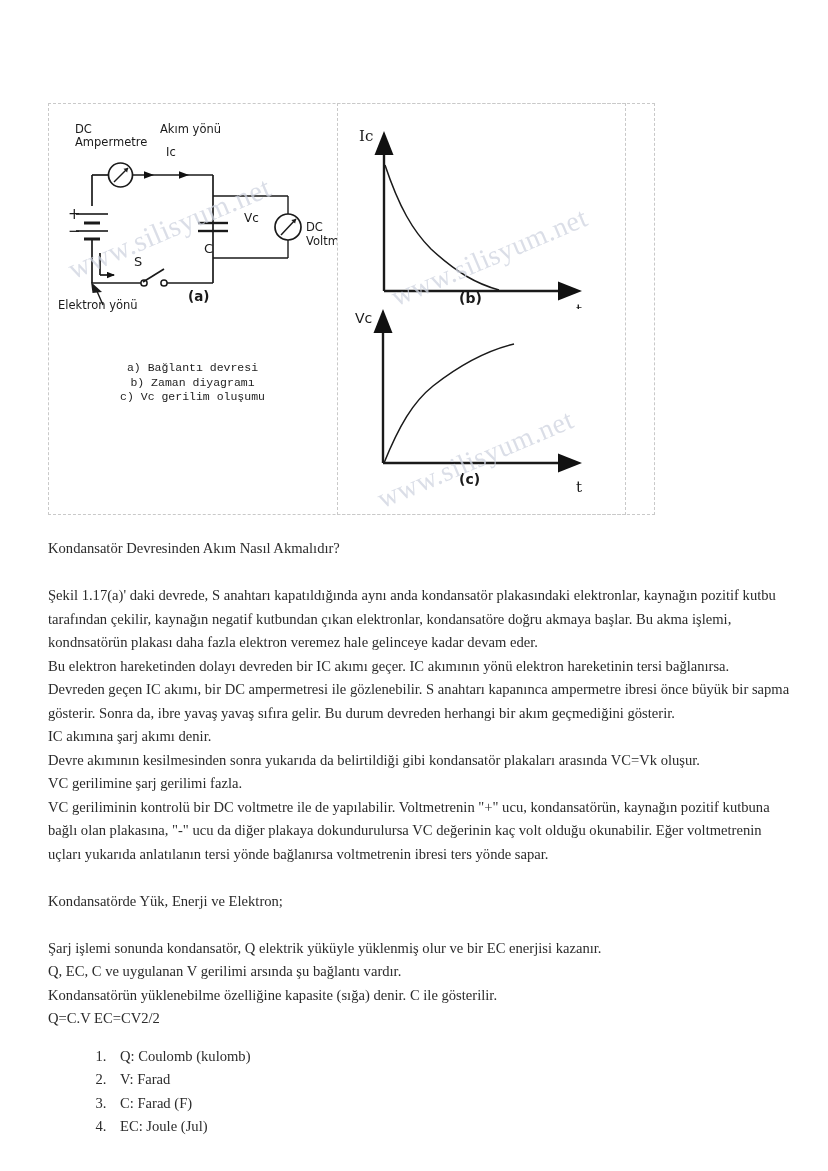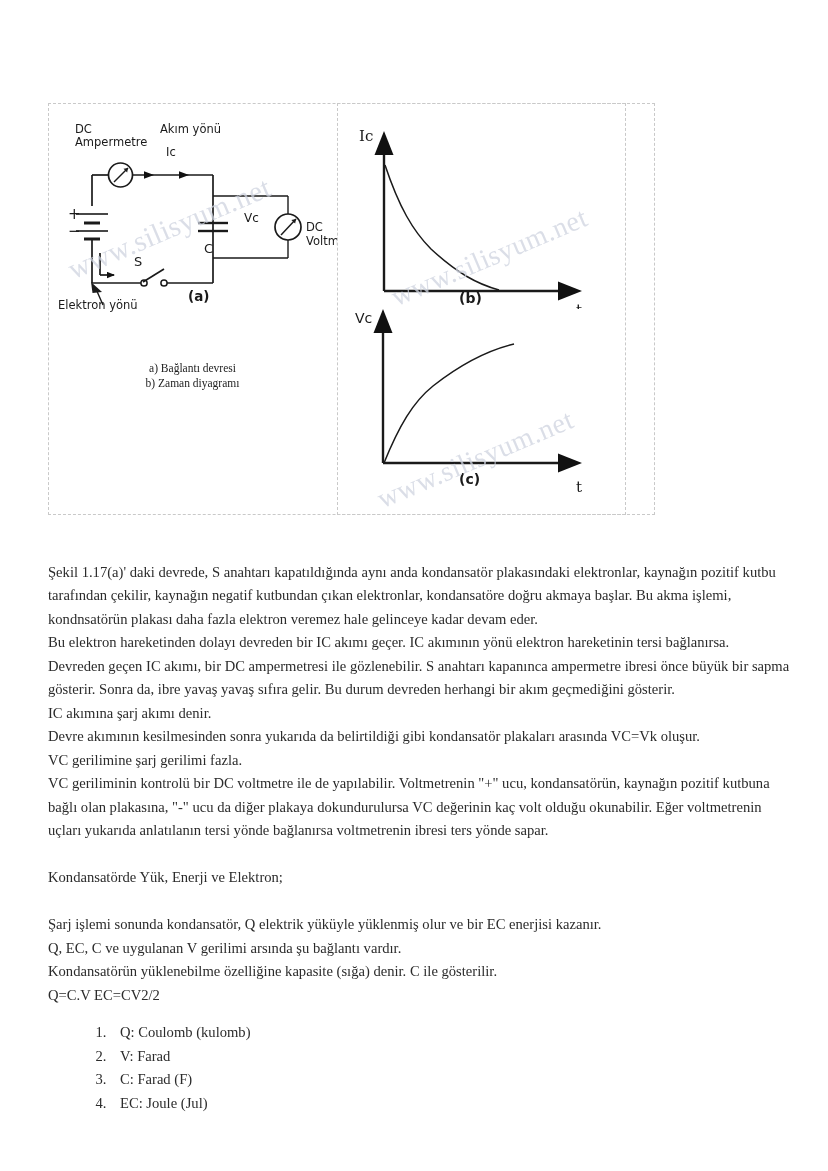--- a/index.html
+++ b/index.html
@@ -86,21 +86,21 @@
     line-height: 15px;
     color: #1d1d1d;
   }
   .caption-main { top: 207px; }
   .sublist {
     position: absolute;
     left: 0;
     width: 289px;
     top: 258px;
     text-align: center;
-    font-family: Liberation Serif, serif;
+    font-family: Liberation Mono, monospace;
     font-size: 11.5px;
     line-height: 14.5px;
     color: #1d1d1d;
   }
 
   
   .body-text {
     position: absolute;
     left: 48px;
     top: 537px;
@@ -219,20 +219,21 @@
           <text x="86" y="163" font-size="13">S</text>
           <text x="10" y="206" font-size="11.5">Elektron yönü</text>
           <text x="140" y="198" font-size="13.5" font-weight="bold">(a)</text>
         </g>
       </svg>
 
 
       <div class="sublist">
         <div>a) Bağlantı devresi</div>
         <div>b) Zaman diyagramı</div>
+        <div>c) Vc gerilim oluşumu</div>
       </div>
 
       <div class="wm" style="left:28px; top:150px; font-size:29px;">www.silisyum.net</div>
     </div>
 
     <div class="cell-right">
 
       <svg class="figure-svg" width="289" height="206" viewBox="0 0 289 206" style="position:absolute; left:0; top:0;">
 
         <path d="M47,188 L47,45" stroke="#1a1a1a" stroke-width="2.4" fill="none"></path>
@@ -262,20 +263,21 @@
         <text x="239" y="186" font-family="DejaVu Serif, serif" font-size="15" fill="#1a1a1a">t</text>
         <text x="122" y="178" font-family="DejaVu Sans, sans-serif" font-size="14" font-weight="bold" fill="#1a1a1a">(c)</text>
       </svg>
 
       <div class="wm" style="left:62px; top:178px; font-size:28px;">www.silisyum.net</div>
       <div class="wm" style="left:48px; top:380px; font-size:28px;">www.silisyum.net</div>
     </div>
   </div>
 
   <div class="body-text">
+    <p>Kondansatör Devresinden Akım Nasıl Akmalıdır?</p>
     <div class="gap-blank"></div>
     <p>Şekil 1.17(a)' daki devrede, S anahtarı kapatıldığında aynı anda kondansatör plakasındaki elektronlar, kaynağın pozitif kutbu tarafından çekilir, kaynağın negatif kutbundan çıkan elektronlar, kondansatöre doğru akmaya başlar. Bu akma işlemi, kondnsatörün plakası daha fazla elektron veremez hale gelinceye kadar devam eder.</p>
     <p>Bu elektron hareketinden dolayı devreden bir IC akımı geçer. IC akımının yönü elektron hareketinin tersi bağlanırsa.</p>
     <p>Devreden geçen IC akımı, bir DC ampermetresi ile gözlenebilir. S anahtarı kapanınca ampermetre ibresi önce büyük bir sapma gösterir. Sonra da, ibre yavaş yavaş sıfıra gelir. Bu durum devreden herhangi bir akım geçmediğini gösterir.</p>
     <p>IC akımına şarj akımı denir.</p>
     <p>Devre akımının kesilmesinden sonra yukarıda da belirtildiği gibi kondansatör plakaları arasında VC=Vk oluşur.</p>
     <p>VC gerilimine şarj gerilimi fazla.</p>
     <p>VC geriliminin kontrolü bir DC voltmetre ile de yapılabilir. Voltmetrenin "+" ucu, kondansatörün, kaynağın pozitif kutbuna bağlı olan plakasına, "-" ucu da diğer plakaya dokundurulursa VC değerinin kaç volt olduğu okunabilir. Eğer voltmetrenin uçları yukarıda anlatılanın tersi yönde bağlanırsa voltmetrenin ibresi ters yönde sapar.</p>
     <div class="gap-blank"></div>
     <p>Kondansatörde Yük, Enerji ve Elektron;</p>

